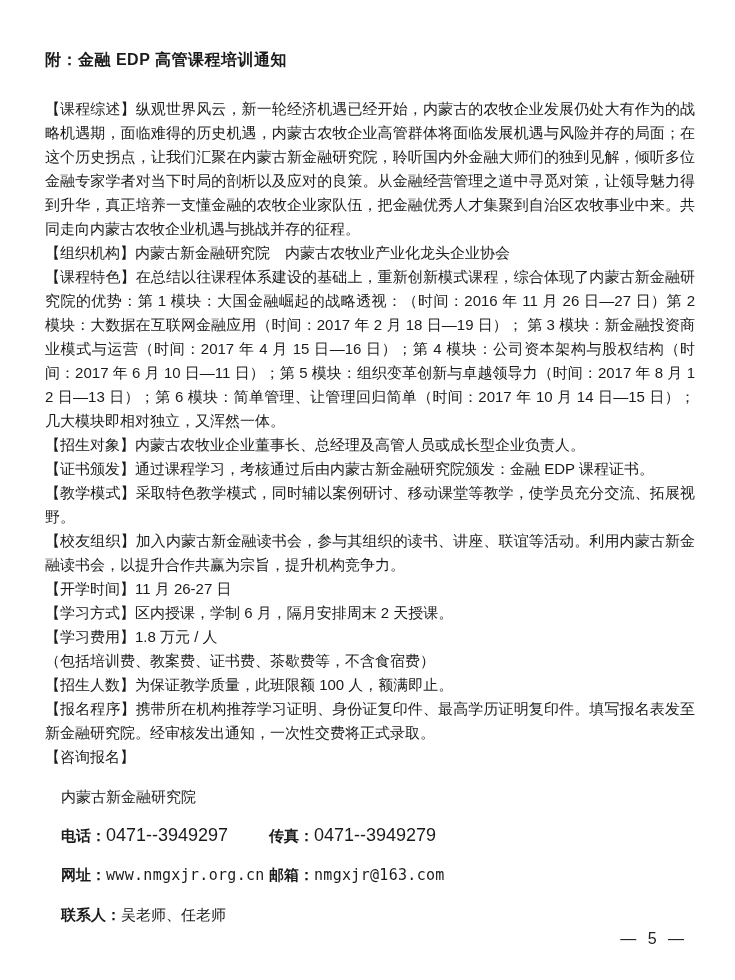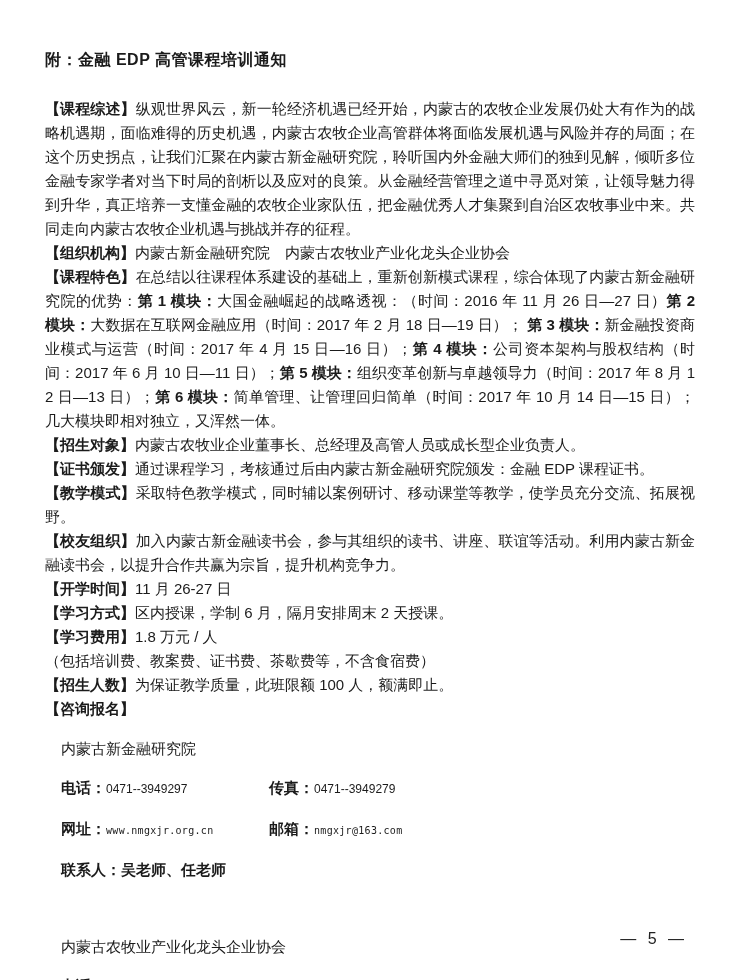--- a/index.html
+++ b/index.html
@@ -31,35 +31,35 @@
     line-height: 20px;
   }
   .bodytext p.para {
     margin: 0;
     font-size: 15px;
     line-height: 24px;
     text-align: justify;
     text-justify: inter-ideograph;
     word-break: break-all;
   }
-  .b { font-weight: bold; }
+  .b { font-weight: normal; }
   .contacts {
     font-size: 15px;
     line-height: 23px;
   }
   .cline { margin: 16px; }
   .org { font-weight: normal; }
   .crow { display: flex; }
   .ccell { width: 208px; }
   .ccell:last-child { width: auto; text-align: center; }
   .lab { font-weight: bold; }
-  .val { font-size: 12px; }
+  .val { font-size: 18px; }
   .mono {
     font-family: "DejaVu Sans Mono", monospace;
-    font-size: 10px;
+    font-size: 15px;
     letter-spacing: 0.3px;
   }
   .spacer { height: 22px; }
   .pageno {
     position: absolute;
     right: 50px; top: 930px;
     font-size: 16px;
     word-spacing: 5px;
     letter-spacing: 1px;
     color: #222;
@@ -79,20 +79,21 @@
         <p class="para"><span class="b">【课程特色】</span><span>在总结以往课程体系建设的基础上，重新创新模式课程，综合体现了内蒙古新金融研究院的优势：</span><span class="b">第 1 模块：</span><span>大国金融崛起的战略透视：（时间：2016 年 11 月 26 日—27 日）</span><span class="b">第 2 模块：</span><span>大数据在互联网金融应用（时间：2017 年 2 月 18 日—19 日）； </span><span class="b">第 3 模块：</span><span>新金融投资商业模式与运营（时间：2017 年 4 月 15 日—16 日）；</span><span class="b">第 4 模块：</span><span>公司资本架构与股权结构（时间：2017 年 6 月 10 日—11 日）；</span><span class="b">第 5 模块：</span><span>组织变革创新与卓越领导力（时间：2017 年 8 月 12 日—13 日）；</span><span class="b">第 6 模块：</span><span>简单管理、让管理回归简单（时间：2017 年 10 月 14 日—15 日）；几大模块即相对独立，又浑然一体。</span></p>
         <p class="para"><span class="b">【招生对象】</span><span>内蒙古农牧业企业董事长、总经理及高管人员或成长型企业负责人。</span></p>
         <p class="para"><span class="b">【证书颁发】</span><span>通过课程学习，考核通过后由内蒙古新金融研究院颁发：金融 EDP 课程证书。</span></p>
         <p class="para"><span class="b">【教学模式】</span><span>采取特色教学模式，同时辅以案例研讨、移动课堂等教学，使学员充分交流、拓展视野。</span></p>
         <p class="para"><span class="b">【校友组织】</span><span>加入内蒙古新金融读书会，参与其组织的读书、讲座、联谊等活动。利用内蒙古新金融读书会，以提升合作共赢为宗旨，提升机构竞争力。</span></p>
         <p class="para"><span class="b">【开学时间】</span><span>11 月 26-27 日</span></p>
         <p class="para"><span class="b">【学习方式】</span><span>区内授课，学制 6 月，隔月安排周末 2 天授课。</span></p>
         <p class="para"><span class="b">【学习费用】</span><span>1.8 万元 / 人</span></p>
         <p class="para"><span>（包括培训费、教案费、证书费、茶歇费等，不含食宿费）</span></p>
         <p class="para"><span class="b">【招生人数】</span><span>为保证教学质量，此班限额 100 人，额满即止。</span></p>
+        <p class="para"><span class="b">【报名程序】</span><span>携带所在机构推荐学习证明、身份证复印件、最高学历证明复印件。填写报名表发至新金融研究院。经审核发出通知，一次性交费将正式录取。</span></p>
         <p class="para"><span class="b">【咨询报名】</span></p>
       </div>
 
     <div class="contacts">
 
       <div class="contact-block">
         <p class="cline org">内蒙古新金融研究院</p>
         <div class="cline crow">
           <div class="ccell"><span class="lab">电话：</span><span class="val">0471--3949297</span></div>
           <div class="ccell"><span class="lab">传真：</span><span class="val">0471--3949279</span></div>

